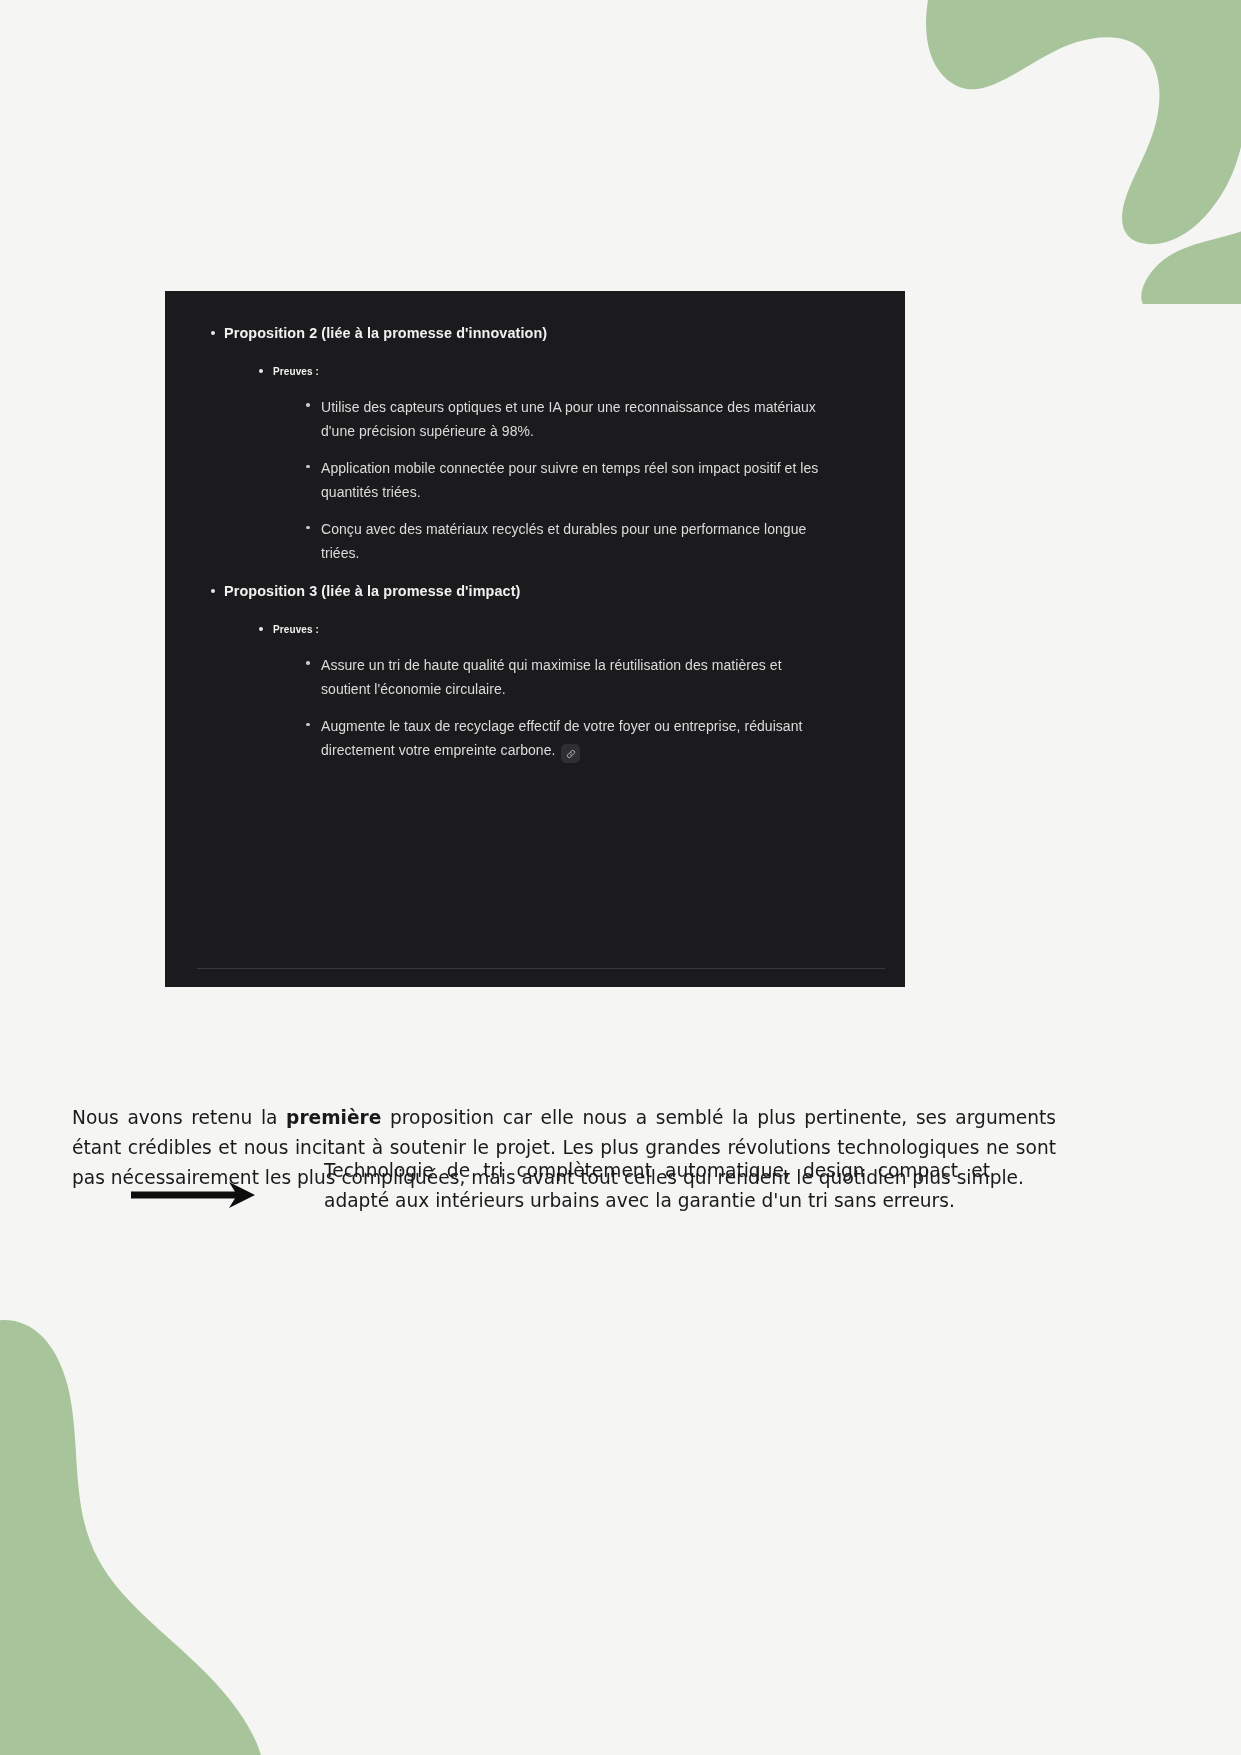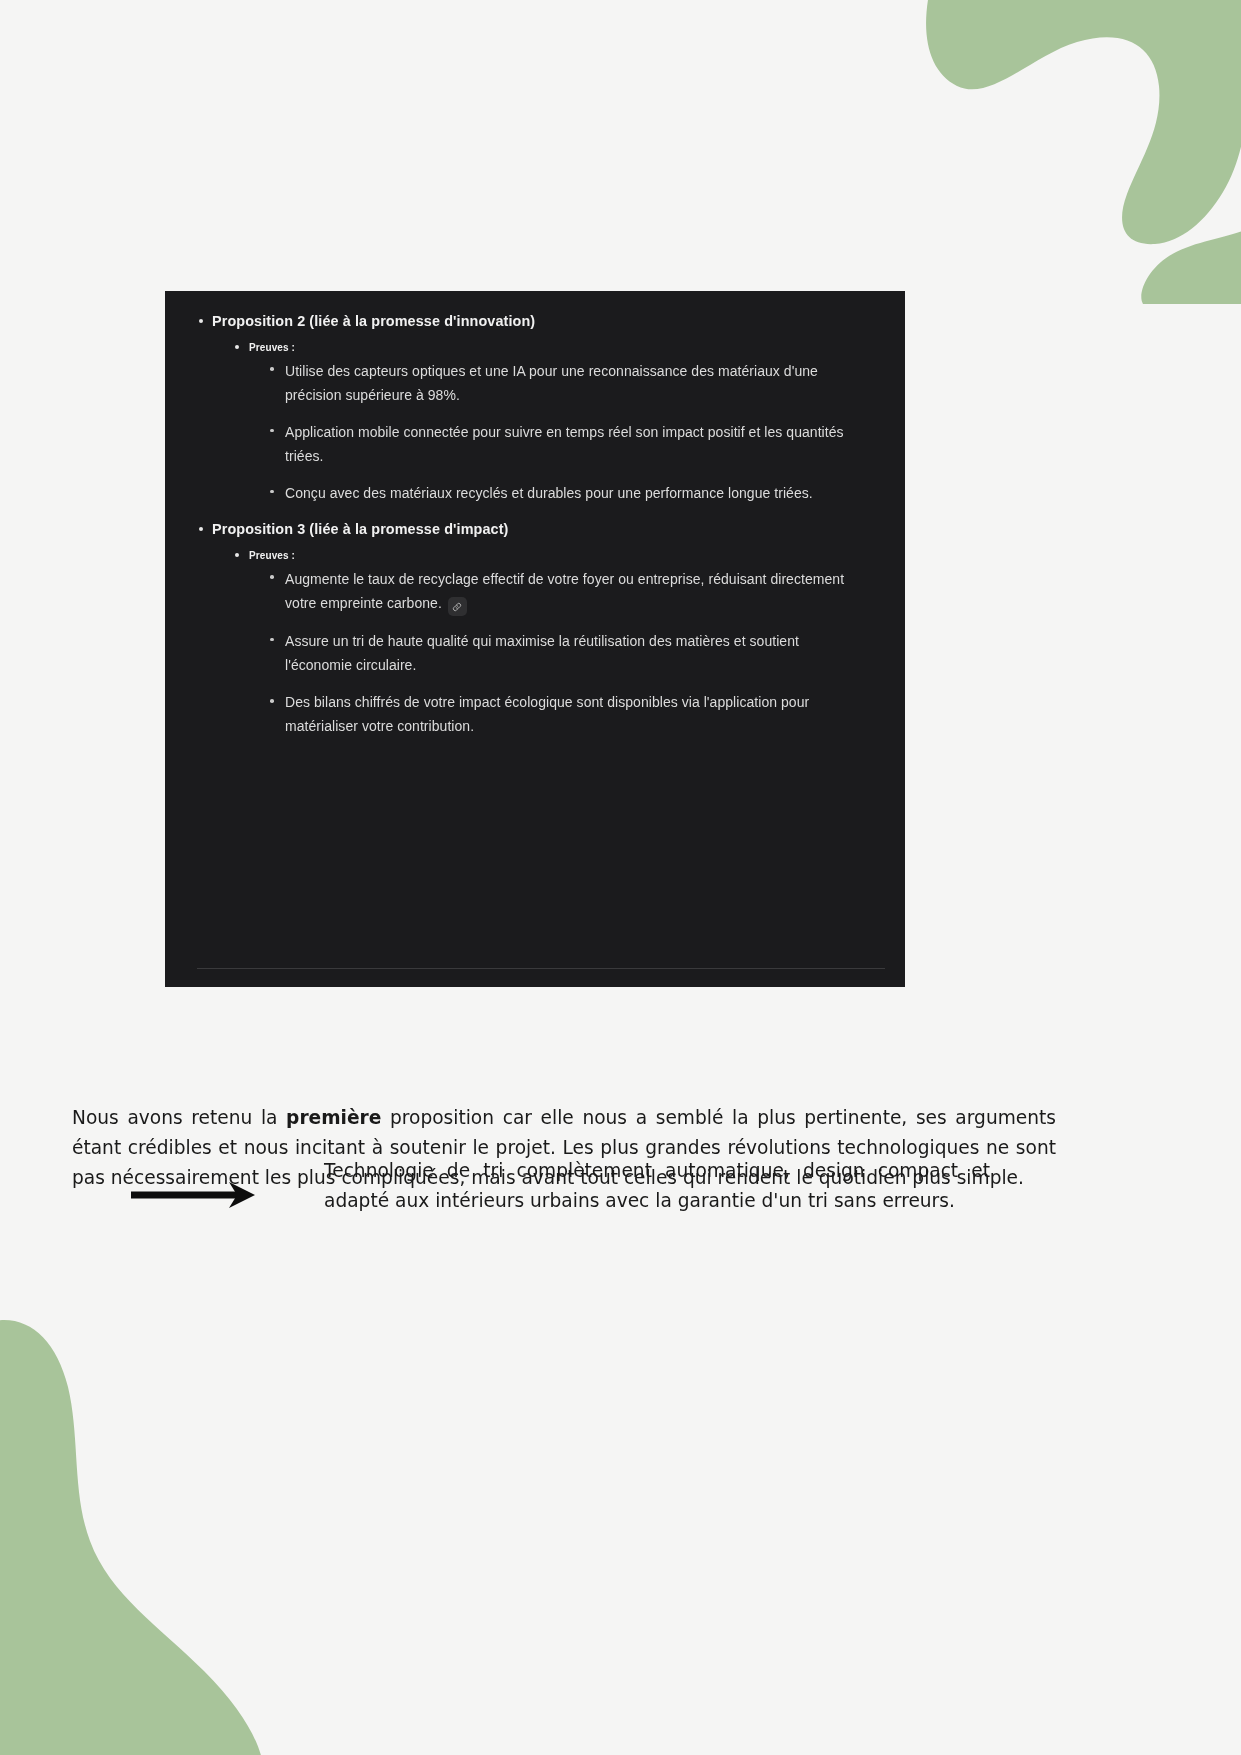--- a/index.html
+++ b/index.html
@@ -42,21 +42,21 @@
     height: 696px;
     background: #1b1b1d;
     overflow: hidden;
   }
   .panel-inner {
     padding: 16px 26px 0 16px;
   }
 
   ul.lvl {
     list-style: none;
-    margin: 4px;
+    margin: 16px;
     padding: 0;
   }
   li.row {
     position: relative;
     display: block;
   }
   .bullet {
     position: absolute;
     left: 0;
     top: 0.52em;
@@ -258,38 +258,34 @@
         <span class="txt-head">Proposition 3 (liée à la promesse d'impact)</span>
 
         <ul class="lvl lvl2">
           <li class="row">
             <span class="bullet strong"></span>
             <span class="txt-sub">Preuves :</span>
 
             <ul class="lvl lvl3">
               <li class="row">
                 <span class="bullet"></span>
+                <span class="txt-item">Assure un tri de haute qualité qui maximise la réutilisation des matières et soutient l'économie circulaire.</span>
+              </li>
+
+              <li class="row">
+                <span class="bullet"></span>
                 <span class="txt-item"><span>Augmente le taux de recyclage effectif de votre foyer ou entreprise, réduisant directement votre empreinte carbone.</span><span class="link-chip">
                       <svg viewBox="0 0 24 24" fill="none" stroke="#b9b9b9" stroke-width="2.2" stroke-linecap="round">
                         <path d="M10 14a4.5 4.5 0 006.4 0l3-3a4.5 4.5 0 10-6.4-6.4L11.3 6.3"></path>
                         <path d="M14 10a4.5 4.5 0 00-6.4 0l-3 3a4.5 4.5 0 106.4 6.4l1.7-1.7"></path>
                       </svg>
                     </span></span>
               </li>
 
-              <li class="row">
-                <span class="bullet"></span>
-                <span class="txt-item">Assure un tri de haute qualité qui maximise la réutilisation des matières et soutient l'économie circulaire.</span>
-              </li>
-
-
-              <li class="row">
-                <span class="bullet"></span>
-                <span class="txt-item">Des bilans chiffrés de votre impact écologique sont disponibles via l'application pour matérialiser votre contribution.</span>
-              </li>
+
             </ul>
           </li>
         </ul>
       </li>
 
     </ul>
   </div>
   <div class="panel-divider"></div>
 </div>
 

